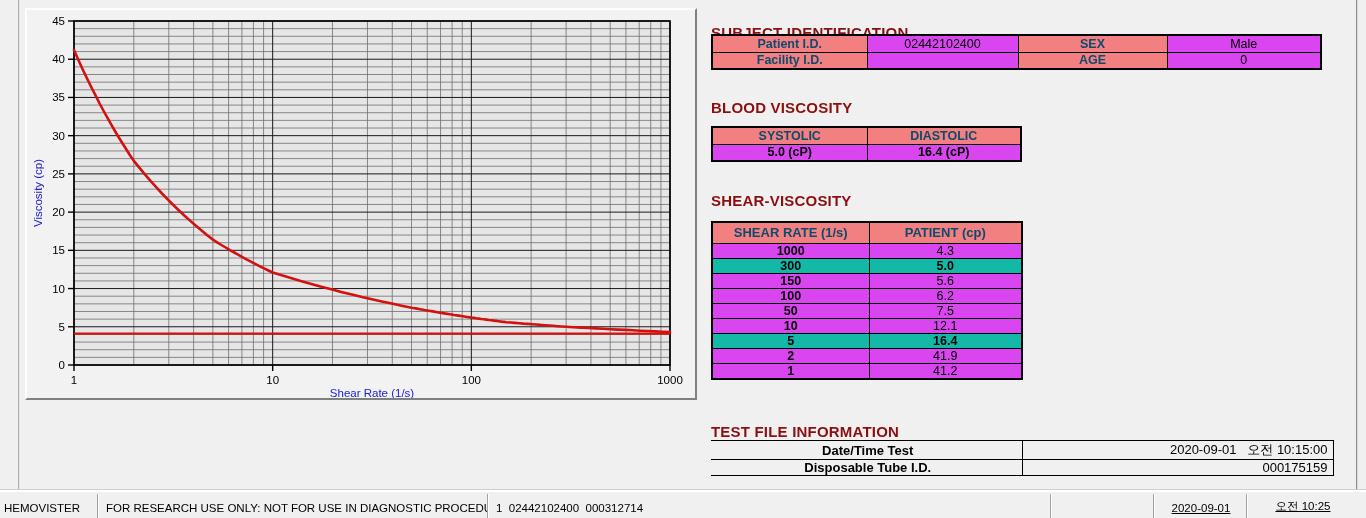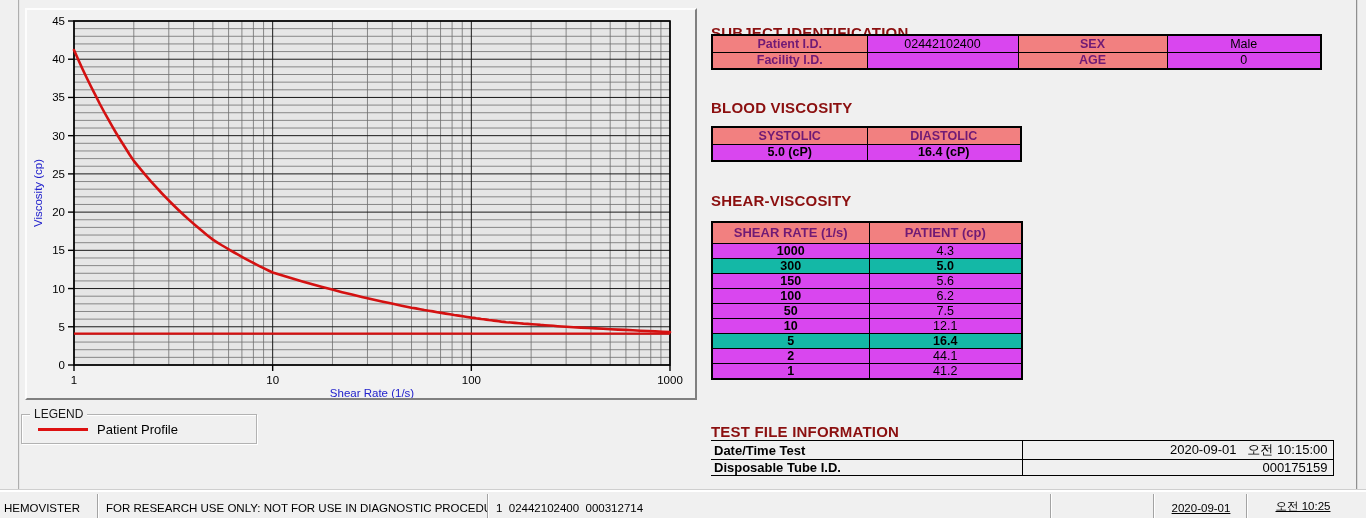--- a/index.html
+++ b/index.html
@@ -37,28 +37,28 @@
   .legend-label { font-size:13px; }
 
   
   .sec-title {
     position:absolute; left:711px; font-size:15px; font-weight:bold;
     color:#8b0f0f; letter-spacing:.2px;
   }
   table { border-collapse:collapse; table-layout:fixed; position:absolute; background:#fff; }
   td { border:1px solid #000; font-size:12.5px; text-align:center; height:17px; overflow:hidden; white-space:nowrap; }
   .tbl-bordered { border:2px solid #000; }
-  td.hdr { background:#f28080; color:#701a75; font-weight:bold;margin-top:24px; }
+  td.hdr { background:#f28080; color:#0c4a6e; font-weight:bold;margin-top:24px; }
   td.val { background:#d946ef; }
   td.bold { font-weight:bold; }
   tr.hl td { background:#14b8a6; font-weight:bold; }
 
   .tfi td { border:none; border-top:1.5px solid #000; border-right:1.5px solid #000; text-align:left; font-size:13px; height:16px; }
   .tfi tr:last-child td { border-bottom:1.5px solid #000; }
-  .tfi td.lbl { font-weight:bold; padding-left:3px; }
+  .tfi td.lbl { font-weight:bold; padding-left:3px;text-align:center; }
   .tfi td.rval { text-align:right; padding-right:5px; white-space:pre; }
 
   
   .status-bar { position:absolute; left:0; top:491px; width:1366px; height:27px; background:#f0f0f0; border-top:1px solid #fff; display:flex; align-items:flex-end; }
   .status-cell { height:24px; display:flex; align-items:flex-end; padding:0 6px 4px 8px; font-size:11.5px; white-space:pre; overflow:hidden; border-left:1px solid #a3a3a3; box-shadow:inset 1px 0 0 #fff;margin-top:16px; }
   .status-cell:first-child { border-left:none; box-shadow:none; padding-left:4px; }
   .status-cell.center { justify-content:center;text-decoration:underline; }
 </style>
 </head>
 <body>
@@ -175,27 +175,20 @@
         <line x1="643" y1="355" x2="643" y2="361" stroke="#000" stroke-width="1.4"></line>
         <text x="643" y="374" text-anchor="middle" font-size="11.5" fill="#000">1000</text>
         <rect x="47" y="11" width="596" height="344" fill="none" stroke="#000" stroke-width="1.6"></rect>
         <polyline points="47.0,40.0 51.3,49.7 55.5,59.0 59.8,68.0 64.1,76.8 68.4,85.2 72.6,93.5 76.9,101.5 81.2,109.2 85.4,116.7 89.7,124.0 94.0,131.0 98.3,137.8 102.5,144.5 106.8,150.9 112.5,157.9 118.1,164.6 123.7,171.1 129.4,177.4 135.0,183.5 140.7,189.4 146.3,195.0 152.0,200.5 157.6,205.8 163.3,210.9 168.9,215.8 174.6,220.6 180.2,225.2 185.9,229.6 190.1,232.3 194.4,235.0 198.7,237.5 202.9,240.1 207.2,242.5 211.5,244.9 215.8,247.3 220.0,249.6 224.3,251.9 228.6,254.1 232.9,256.3 237.1,258.4 241.4,260.5 245.7,262.5 255.6,265.6 265.5,268.6 275.4,271.5 285.3,274.3 295.3,277.0 305.2,279.6 315.1,282.2 325.0,284.6 334.9,287.0 344.9,289.3 354.8,291.5 364.7,293.6 374.6,295.7 384.5,297.7 388.8,298.4 393.1,299.2 397.3,300.0 401.6,300.7 405.9,301.4 410.2,302.2 414.4,302.9 418.7,303.6 423.0,304.3 427.2,305.0 431.5,305.6 435.8,306.3 440.1,307.0 444.3,307.6 446.8,307.9 449.3,308.3 451.8,308.6 454.3,309.0 456.8,309.3 459.3,309.6 461.8,310.0 464.3,310.3 466.8,310.6 469.3,310.9 471.8,311.2 474.3,311.6 476.8,311.9 479.3,312.2 483.6,312.5 487.9,312.9 492.1,313.2 496.4,313.6 500.7,313.9 504.9,314.2 509.2,314.5 513.5,314.9 517.8,315.2 522.0,315.5 526.3,315.8 530.6,316.2 534.8,316.5 539.1,316.8 546.5,317.2 554.0,317.6 561.4,318.0 568.8,318.4 576.2,318.8 583.6,319.2 591.1,319.6 598.5,319.9 605.9,320.3 613.3,320.7 620.7,321.0 628.2,321.4 635.6,321.8 643.0,322.1" fill="none" stroke="#d41111" stroke-width="2.6" stroke-linejoin="round" stroke-linecap="round"></polyline>
         <line x1="47" y1="323.65777777777777" x2="643" y2="323.65777777777777" stroke="#d41111" stroke-width="2.4"></line>
         <text x="345" y="387" text-anchor="middle" font-size="11.5" fill="#2222cc">Shear Rate (1/s)</text>
         <text transform="translate(15,183) rotate(-90)" text-anchor="middle" font-size="11.5" fill="#2222cc">Viscosity (cp)</text>
       </svg>
   </div>
 
-  <div class="legend-box">
-    <div class="legend-title">LEGEND</div>
-    <div class="legend-row">
-      <div class="legend-line"></div>
-      <div class="legend-label">Patient Profile</div>
-    </div>
-  </div>
 
   <div class="sec-title" style="top:24px">SUBJECT IDENTIFICATION</div>
   <table class="tbl-bordered" style="left:711px; top:34px; width:609px">
     <colgroup>
         <col style="width:155px">
         <col style="width:151px">
         <col style="width:149px">
         <col style="width:154px">
       </colgroup>
     <tbody>
@@ -266,21 +259,21 @@
     <tr>
       <td class="val bold" style="height:14px">10</td>
       <td class="val" style="height:14px">12.1</td>
     </tr>
     <tr class="hl">
       <td class="val bold" style="height:14px">5</td>
       <td class="val" style="height:14px">16.4</td>
     </tr>
     <tr>
       <td class="val bold" style="height:14px">2</td>
-      <td class="val" style="height:14px">44.1</td>
+      <td class="val" style="height:14px">41.9</td>
     </tr>
     <tr>
       <td class="val bold" style="height:14px">1</td>
       <td class="val" style="height:14px">41.2</td>
     </tr>
   </tbody>
     </table>
 
   <div class="sec-title" style="top:423px">TEST FILE INFORMATION</div>
   <table class="tfi" style="left:711px; top:440px; width:622px; background:transparent">

